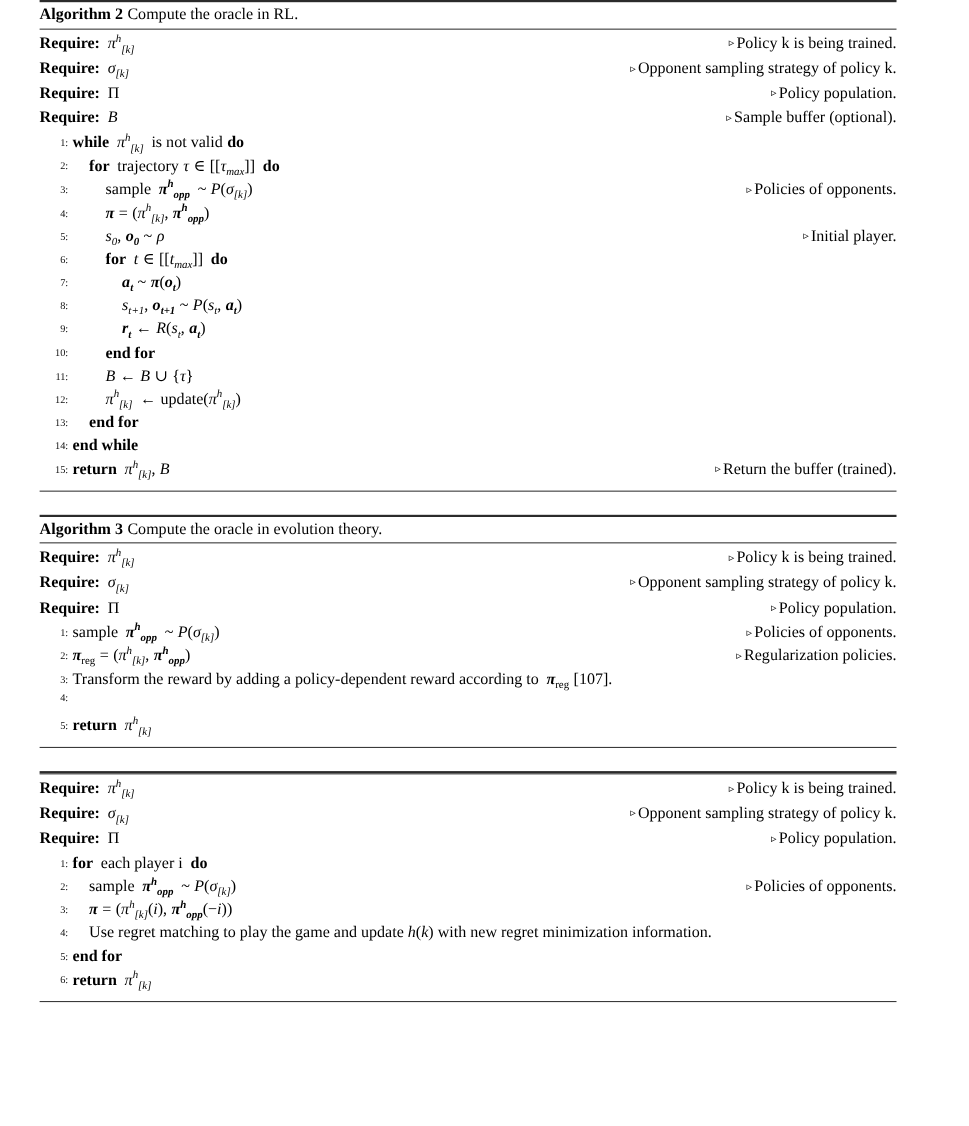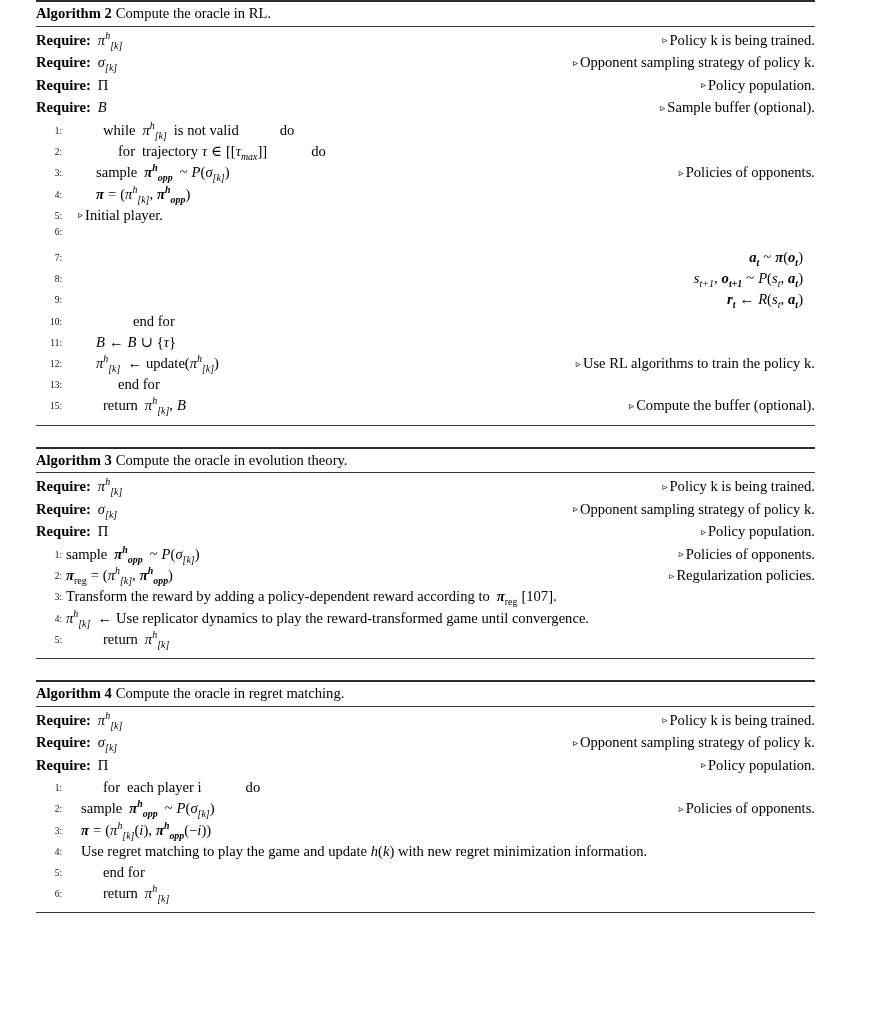--- a/index.html
+++ b/index.html
@@ -94,27 +94,27 @@
     font-size: 10px;
     position: relative;
     top: -1.5px;
     padding-right: 2px;
   }
 
   
   .i0 { padding-left: 0px; }
   .i1 { padding-left: 15px; }
   .i2 { padding-left: 30px; }
-  .i3 { padding-left: 45px; text-align: right; }
+  .i3 { padding-left: 45px; }
 
   
   .mi { font-style: italic; }
   .bi { font-style: italic; font-weight: bold; }
   .up { font-style: normal; }
-  .kw { font-weight: normal; font-style: normal; margin-left: 37px; }
+  .kw { font-weight: bold; font-style: normal; }
   sup, sub {
     font-size: 0.68em;
     line-height: 0;
   }
   sup { vertical-align: super; }
   sub { vertical-align: sub; }
   .sbk { font-size: 0.68em; }
   .gap { display: inline-block; width: 4px; }
   .gap2 { display: inline-block; width: 7px; }
   .blockgap { height: 21px; }
@@ -175,25 +175,27 @@
       </div>
 
       <div class="line">
         <span class="num">4:</span>
         <span class="code i2"><span class="bi">π</span><span class="gap"></span>=<span class="gap"></span>(<span class="mi">π</span><sup class="mi">h</sup><sub class="sbk mi">[k]</sub>,<span class="gap"></span><span class="bi">π</span><sup class="bi">h</sup><sub class="bi">opp</sub>)</span>
         <span class="cmt"></span>
       </div>
 
       <div class="line">
         <span class="num">5:</span>
+        <span class="code i2"><span class="mi">s</span><sub class="mi">0</sub>,<span class="gap"></span><span class="bi">o</span><sub class="bi">0</sub><span class="gap"></span>~<span class="gap"></span><span class="mi">ρ</span></span>
         <span class="cmt"><span class="tri">▹</span><span>Initial player.</span></span>
       </div>
 
       <div class="line">
         <span class="num">6:</span>
+        <span class="code i2"><span class="kw">for</span><span class="gap2"></span><span class="mi">t</span><span class="gap"></span>∈<span class="gap"></span>[[<span class="mi">t</span><sub class="mi">max</sub>]]<span class="gap2"></span><span class="kw">do</span></span>
         <span class="cmt"></span>
       </div>
 
       <div class="line">
         <span class="num">7:</span>
         <span class="code i3"><span class="bi">a</span><sub class="bi">t</sub><span class="gap"></span>~<span class="gap"></span><span class="bi">π</span>(<span class="bi">o</span><sub class="bi">t</sub>)</span>
         <span class="cmt"></span>
       </div>
 
       <div class="line">
@@ -215,34 +217,38 @@
       </div>
 
       <div class="line">
         <span class="num">11:</span>
         <span class="code i2"><span class="mi">B</span><span class="gap"></span>←<span class="gap"></span><span class="mi">B</span><span class="gap"></span>∪<span class="gap"></span>{<span class="mi">τ</span>}</span>
       </div>
 
       <div class="line">
         <span class="num">12:</span>
         <span class="code i2"><span class="mi">π</span><sup class="mi">h</sup><sub class="sbk mi">[k]</sub><span class="gap2"></span>←<span class="gap"></span>update(<span class="mi">π</span><sup class="mi">h</sup><sub class="sbk mi">[k]</sub>)</span>
-        <span class="cmt"><span class="tri">▹</span><span>Use RL algorithms to train the policy k.</span></span>
       </div>
 
       <div class="line">
         <span class="num">13:</span>
         <span class="code i1"><span class="kw">end for</span></span>
         <span class="cmt"></span>
       </div>
 
+      <div class="line">
+        <span class="num">14:</span>
+        <span class="code i0"><span class="kw">end while</span></span>
+        <span class="cmt"></span>
+      </div>
 
       <div class="line">
         <span class="num">15:</span>
         <span class="code i0"><span class="kw">return</span><span class="gap2"></span><span class="mi">π</span><sup class="mi">h</sup><sub class="sbk mi">[k]</sub>,<span class="gap"></span><span class="mi">B</span></span>
-        <span class="cmt"><span class="tri">▹</span><span>Compute the buffer (optional).</span></span>
+        <span class="cmt"><span class="tri">▹</span><span>Return the buffer (trained).</span></span>
       </div>
 
     </div>
     <hr class="rule-thin">
   </div>
 
   <div class="blockgap"></div>
 
   <div class="algblock">
     <hr class="rule-thick">
@@ -283,41 +289,37 @@
       </div>
 
       <div class="line">
         <span class="num">3:</span>
         <span class="code i0">Transform the reward by adding a policy-dependent reward according to<span class="gap2"></span><span class="bi">π</span><sub class="up">reg</sub><span class="gap"></span>[107].</span>
         <span class="cmt"></span>
       </div>
 
       <div class="line">
         <span class="num">4:</span>
-        <span class="code i0"><span class="mi">π</span><sup class="mi">h</sup><sub class="sbk mi">[k]</sub><span class="gap2"></span>←<span class="gap"></span>Use replicator dynamics to play the reward-transformed game until convergence.</span>
         <span class="cmt"></span>
       </div>
 
       <div class="line">
         <span class="num">5:</span>
         <span class="code i0"><span class="kw">return</span><span class="gap2"></span><span class="mi">π</span><sup class="mi">h</sup><sub class="sbk mi">[k]</sub></span>
         <span class="cmt"></span>
       </div>
 
     </div>
     <hr class="rule-thin">
   </div>
 
   <div class="blockgap"></div>
 
   <div class="algblock">
     <hr class="rule-thick">
-    <div class="alg-title">
-      <span class="algname">Algorithm 4</span><span class="gap"></span><span class="algcaption">Compute the oracle in regret matching.</span>
-    </div>
     <hr class="rule-thin">
     <div class="alg-body">
 
       <div class="line require">
         <span class="req">Require:</span>
         <span class="code"><span class="mi">π</span><sup class="mi">h</sup><sub class="sbk mi">[k]</sub></span>
         <span class="cmt"><span class="tri">▹</span><span>Policy k is being trained.</span></span>
       </div>
 
       <div class="line require">

